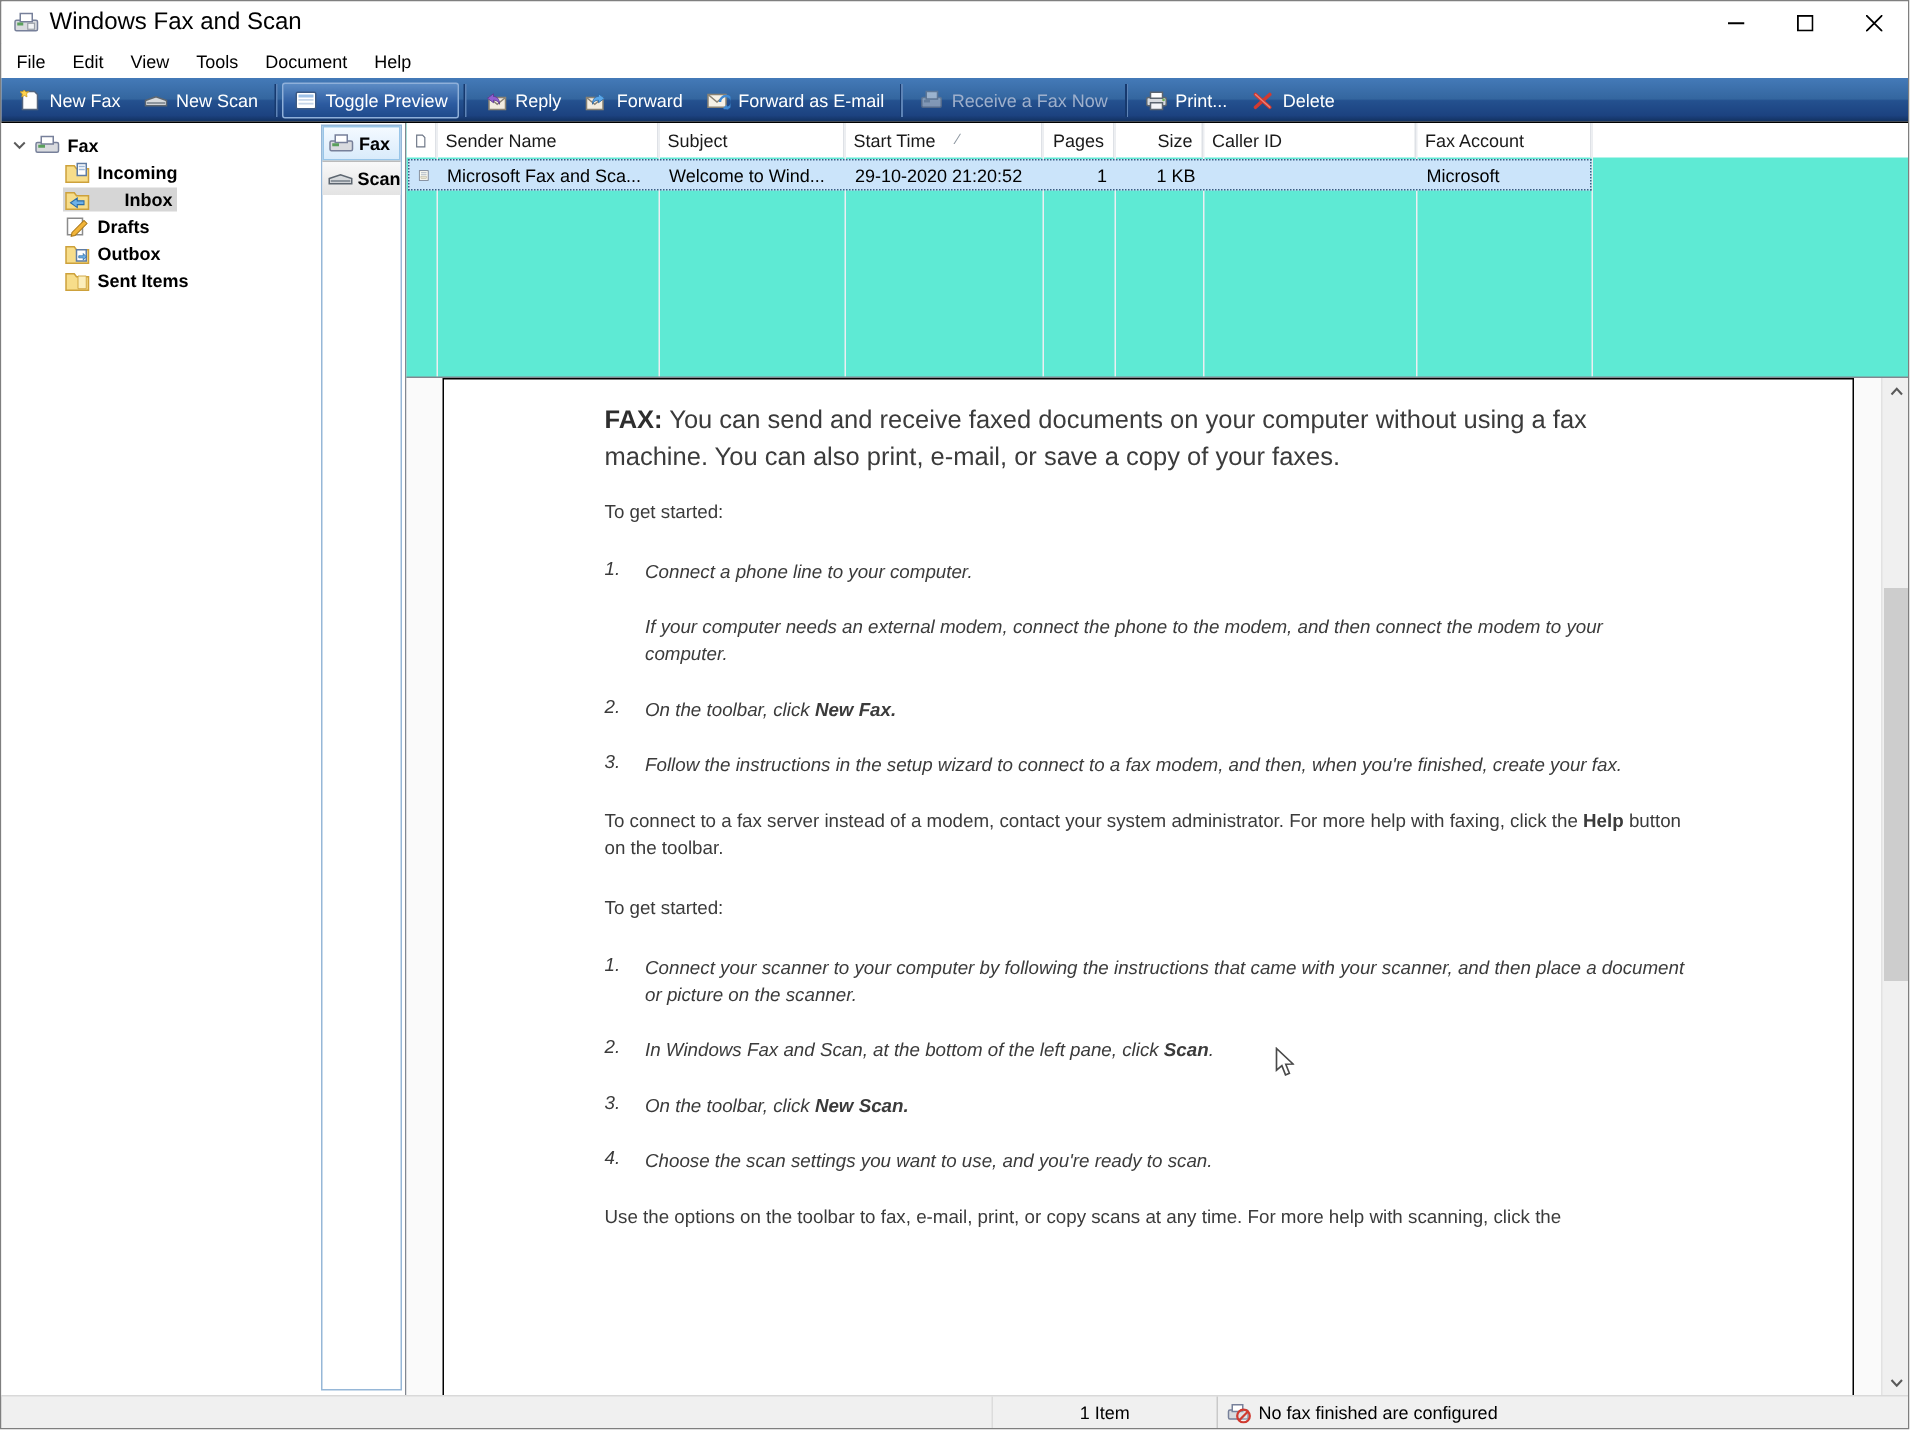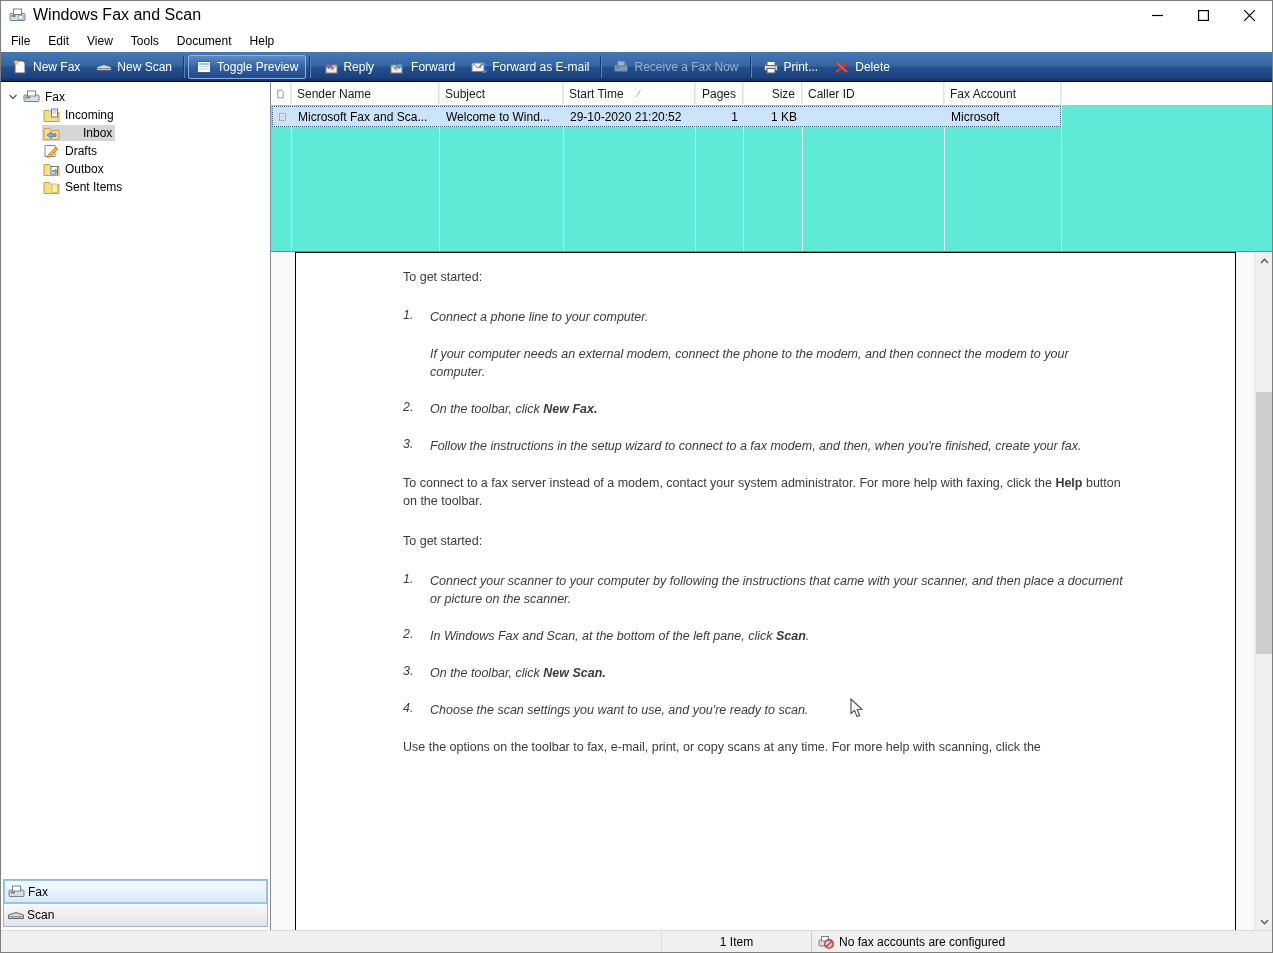--- a/index.html
+++ b/index.html
@@ -25,21 +25,21 @@
     border-bottom:1px solid #000; }
   .tbtn { display:flex; align-items:center; gap:5px; color:#fff; font-size:12px; padding:3px 7px; height:24px; border:1px solid transparent; border-radius:2px; white-space:nowrap; }
   .tbtn.pressed { background:linear-gradient(to bottom,#5c8bc4,#2c5ba0 60%,#1f4a8b); border:1px solid #8fb0da; }
   .tbtn.disabled { color:#9fb0cc; }
   .tbtn.disabled svg { opacity:.55; }
   .tsep { width:2px; height:22px; margin:0 3px; background:linear-gradient(to right,#16396e 50%,#5d83b6 50%); }
   .ticon { width:16px; height:16px; flex:0 0 auto; }
 
   
   .content { flex:1 1 auto; display:flex; min-height:0; background:#fff; }
-  .left-col { width:270px; flex:0 0 auto; border-right:1px solid #828790; display:flex; flex-direction:column; background:#fff; }
+  .left-col { width:270px; flex:0 0 auto; border-right:1px solid #828790; display:flex; flex-direction:row; background:#fff;font-weight:bold; }
 
   .tree { flex:1 1 auto; padding-top:6px; font-size:12px; }
   .tree-row { display:flex; align-items:center; height:18px; }
   .tree-root { padding-left:7px; gap:5px; }
   .tree-child { padding-left:42px; gap:5px; }
   .chevron { width:10px; height:10px; }
   .tree-ico { width:17px; height:14px; flex:0 0 auto; }
   .tree-sel { display:flex; align-items:center; gap:23px; background:#d6d6d6; padding:1px 3px 1px 1px; margin-left:-1px; }
 
   .bottom-nav { flex:0 0 auto; margin:1px 2px 3px 2px; border:1px solid #96b7d7; }
@@ -331,20 +331,21 @@
           <div class="rcell num" style="width:48px;justify-content:flex-end">1</div>
           <div class="rcell num" style="width:59px;justify-content:flex-end">1 KB</div>
           <div class="rcell" style="width:142px"></div>
           <div class="rcell" style="width:115px">Microsoft</div>
         </div>
       </div>
 
       <div class="preview-pane">
         <div class="page">
           <div class="doc">
+            <p class="lead"><b>FAX:</b><span> You can send and receive faxed documents on your computer without using a fax machine. You can also print, e-mail, or save a copy of your faxes.</span></p>
             <p class="small gap-lg">To get started:</p>
             <ol class="steps">
               <li>
                 <p class="small">Connect a phone line to your computer.</p>
                 <p class="small substep">If your computer needs an external modem, connect the phone to the modem, and then connect the modem to your computer.</p>
               </li>
               <li>
                 <p class="small"><span>On the toolbar, click </span><b>New Fax.</b></p>
               </li>
               <li>
@@ -392,21 +393,21 @@
   <div class="statusbar">
     <div class="sb-spacer"></div>
     <div class="sb-count">1 Item</div>
     <div class="sb-warn">
       <svg class="warn-ico" viewBox="0 0 16 14">
         <rect x="1" y="5" width="13" height="6" rx="1" fill="#d9dbdf" stroke="#77809a"></rect>
         <rect x="3.5" y="1.5" width="7" height="4.5" fill="#fff" stroke="#77809a"></rect>
         <circle cx="11" cy="9" r="4.2" fill="#fff" fill-opacity=".2" stroke="#d03a30" stroke-width="1.5"></circle>
         <line x1="8.2" y1="11.8" x2="13.8" y2="6.2" stroke="#d03a30" stroke-width="1.5"></line>
       </svg>
-      <span>No fax accounts are configured</span>
+      <span>No fax finished are configured</span>
     </div>
   </div>
 
 </div>
 
 <svg class="cursor" width="13" height="20" viewBox="0 0 13 20">
   <path d="M1 1 L1 15.5 L4.6 12.4 L7 18.6 L9.6 17.5 L7.2 11.5 L12 11.3 z" fill="#ffffff" stroke="#4a4a4a" stroke-width="1.1"></path>
 </svg>
 
 </body></html>

